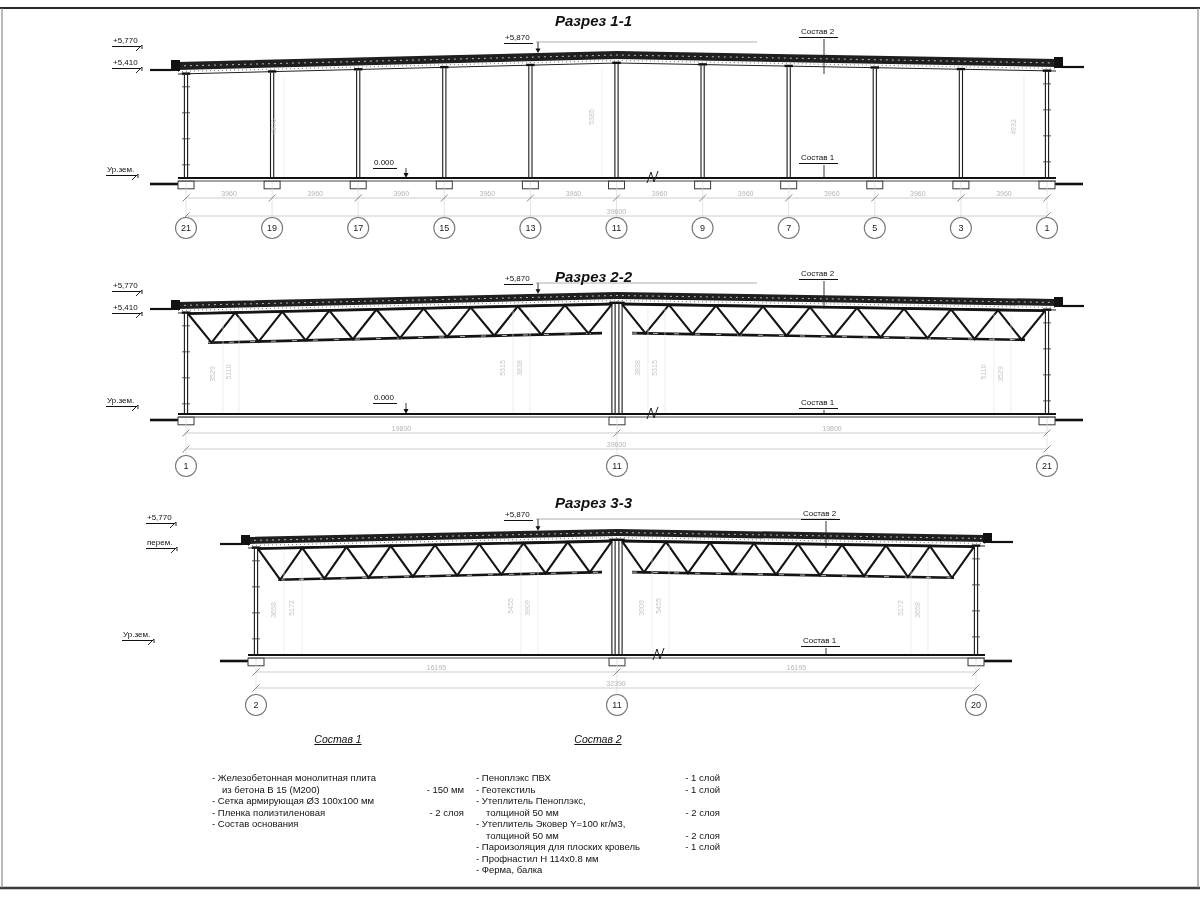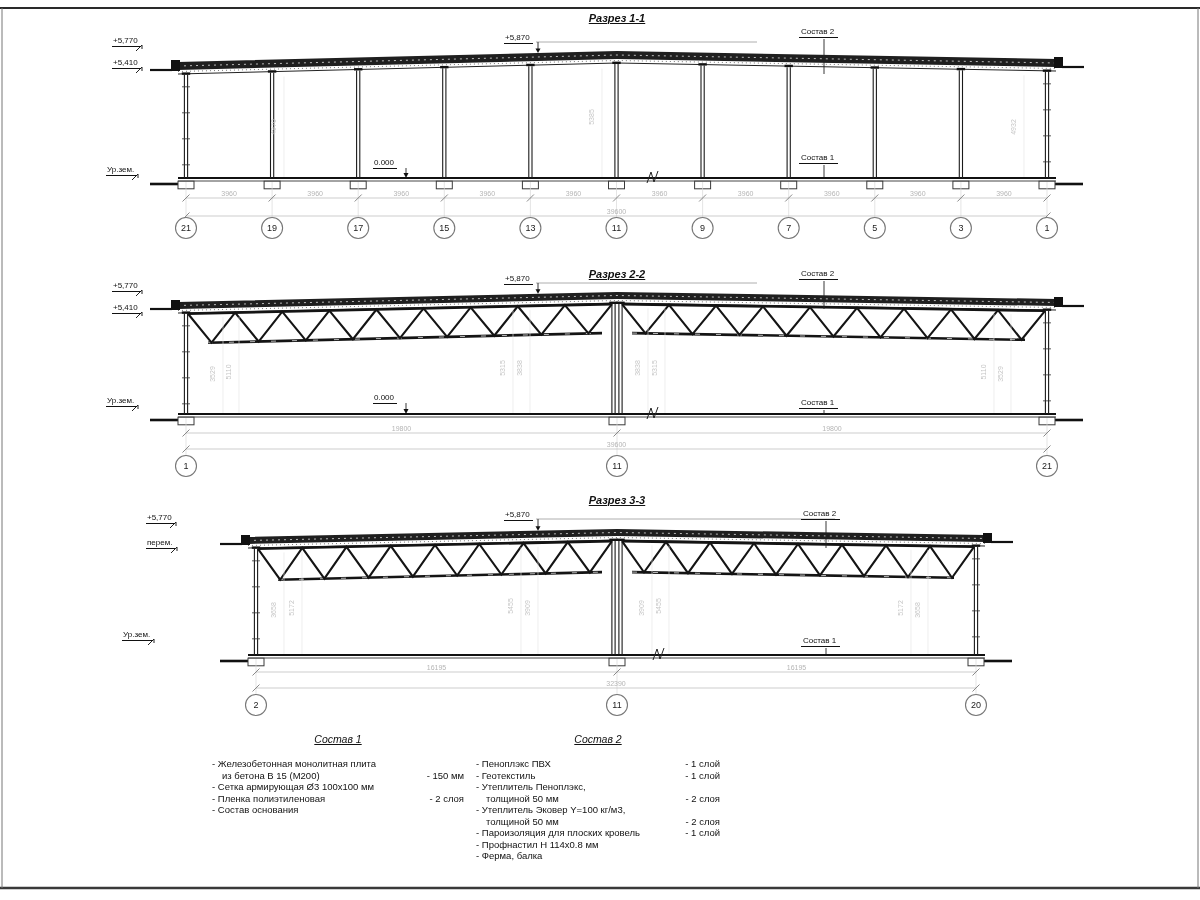--- a/index.html
+++ b/index.html
@@ -1,28 +1,28 @@
 <!DOCTYPE html>
 <html><head>
 <meta charset="utf-8">
 <style>
   html,body{margin:0;padding:0;background:#e8e8e8;}
   .page{position:relative;width:1200px;height:900px;background:#ffffff;overflow:hidden;
         font-family:"Liberation Sans",sans-serif;}
   svg{position:absolute;left:0;top:0;}
   .lbl{position:absolute;font-size:8px;color:#111;white-space:nowrap;line-height:9px;}
   .u{border-bottom:1px solid #111;padding:0 3px 1px 1px;text-align:right;}
-  .sec-title{position:absolute;font-size:11px;font-style:italic;font-weight:bold;
-             text-decoration:underline;color:#111;text-align:center;width:124px;}
+  .sec-title{position:absolute;font-size:15px;font-style:italic;font-weight:bold;
+             color:#111;text-align:left;width:124px;}
   .callout{position:absolute;font-size:8px;color:#111;border-bottom:1px solid #111;
            padding:0 4px 1px 2px;white-space:nowrap;}
   .legend{position:absolute;color:#111;}
   .leg-title{font-style:italic;font-size:10.5px;text-decoration:underline;text-align:center;
              color:#111;}
-  .leg-items{margin-top:13px;font-size:9.5px;line-height:11.5px;}
+  .leg-items{margin-top:27px;font-size:9.5px;line-height:11.5px;}
   .leg-row{display:flex;align-items:flex-end;}
   .leg-txt{flex:1;white-space:pre-line;padding-left:10px;text-indent:-10px;}
   .leg-val{white-space:nowrap;padding-left:6px;}
 </style>
 </head>
 <body>
 
 <div class="page">
   <svg id="cad" width="1200" height="900">
       <line x1="0" y1="8" x2="1200" y2="8" stroke="#2a2a2a" stroke-width="2"></line>

